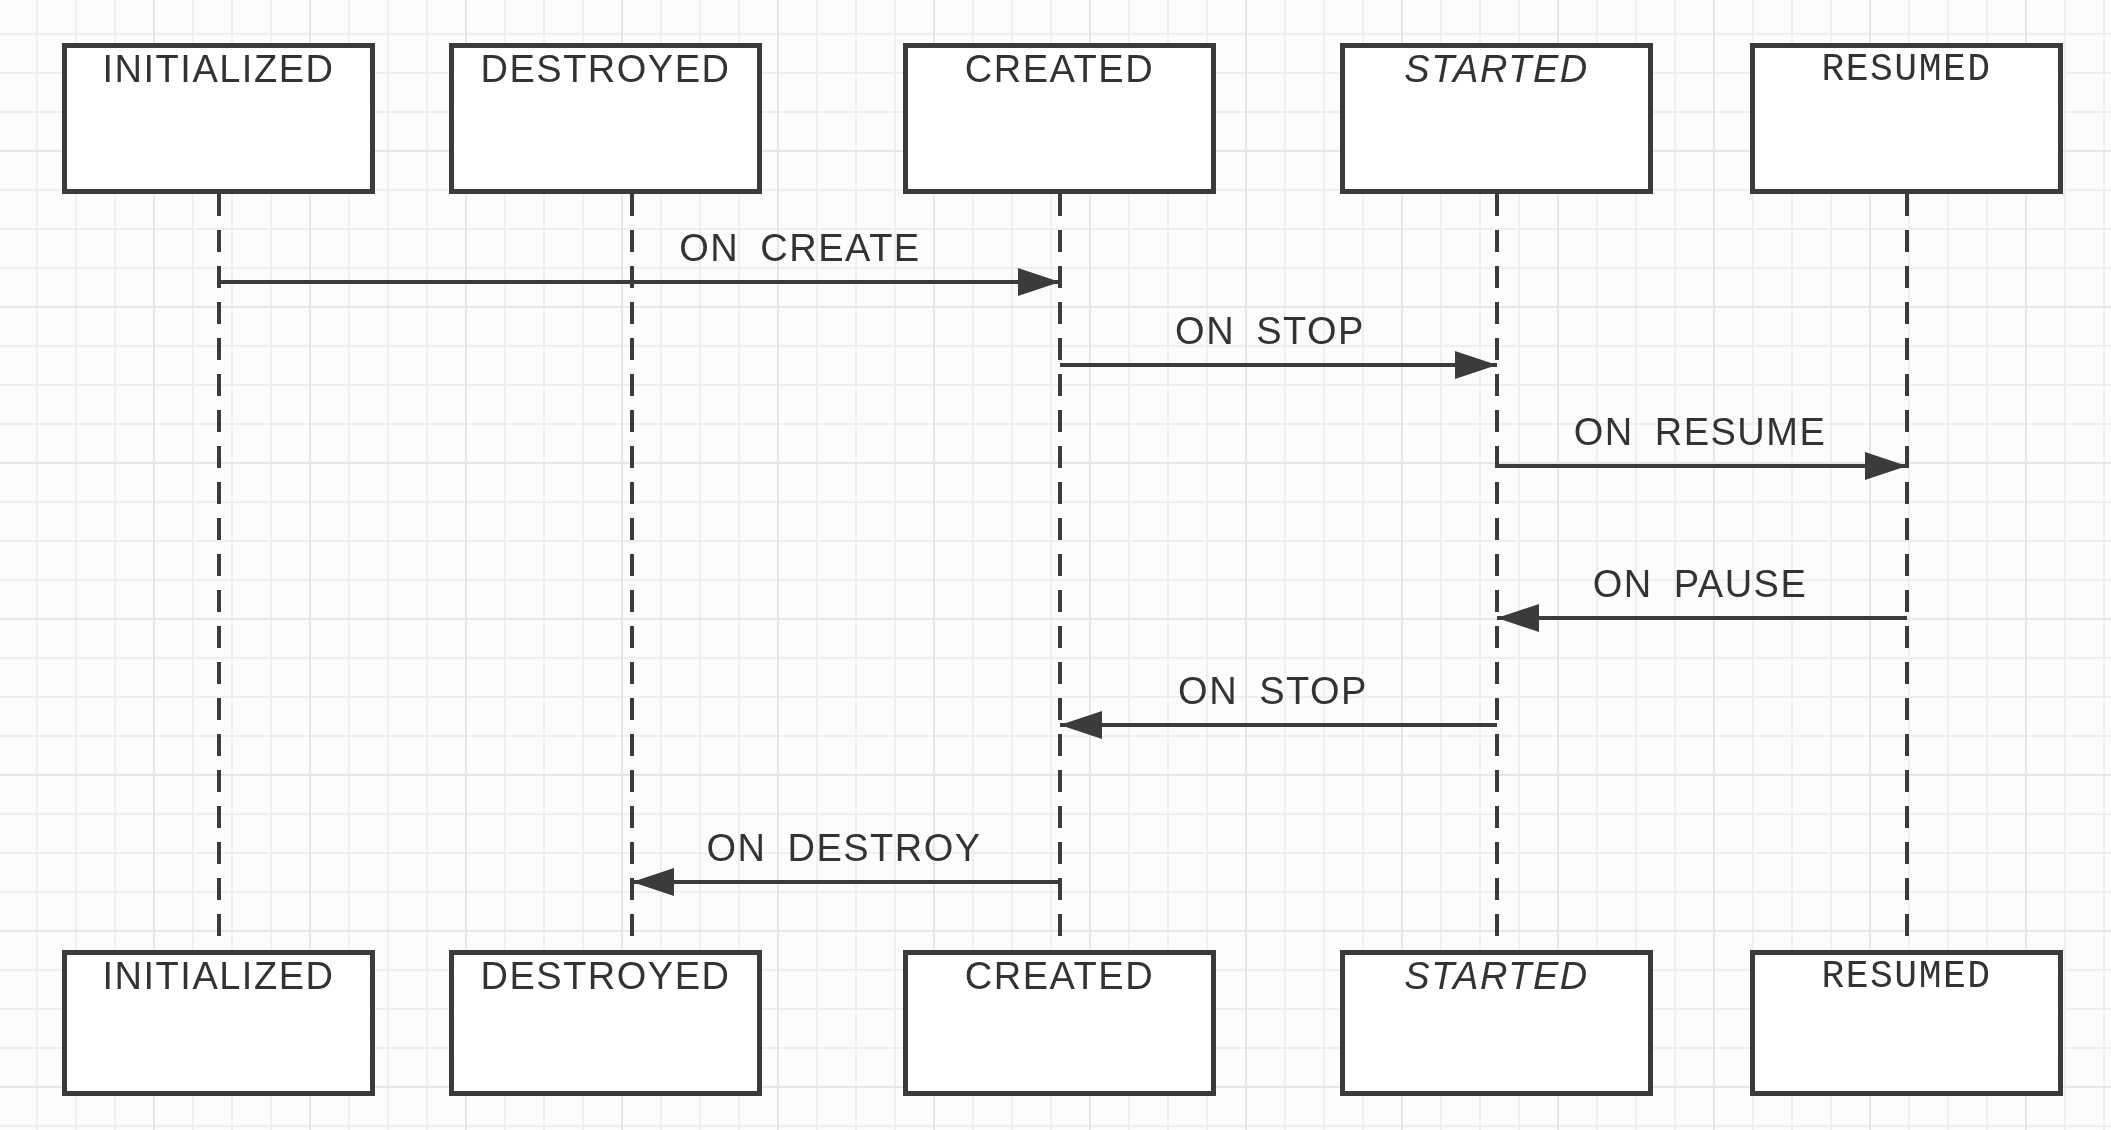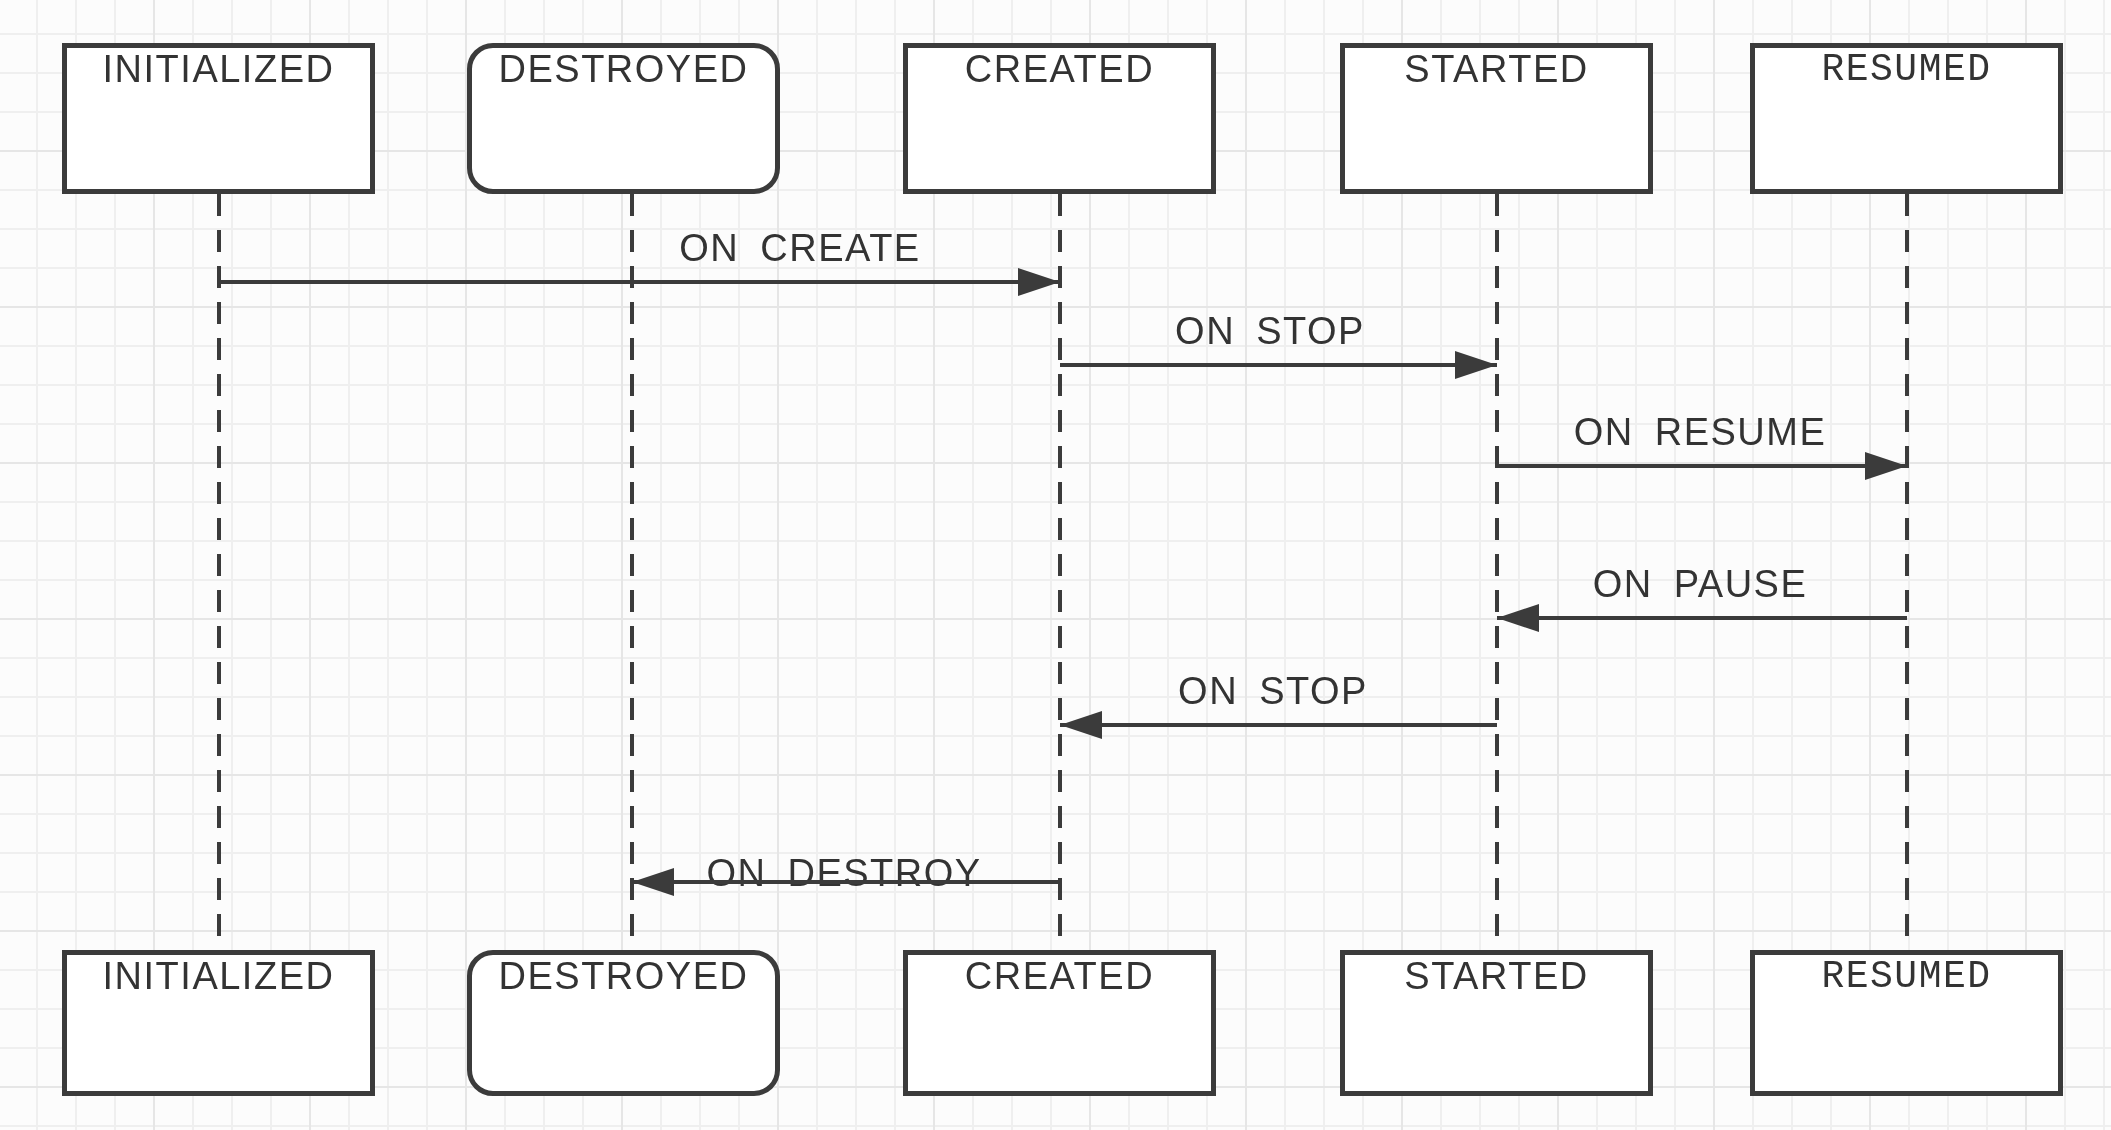--- a/index.html
+++ b/index.html
@@ -20,21 +20,21 @@
     font-family:"Liberation Sans", sans-serif;
   }
   .box{
     position:absolute;box-sizing:border-box;width:313px;height:151px;
     border:5px solid var(--line);background:var(--box-fill);
     display:flex;justify-content:center;
     font-size:38px;letter-spacing:1.5px;color:var(--text);
   }
   .box.bottom{height:146px;top:950px;}
   .box.top{top:43px;}
-  .b1{left:62px;} .b2{left:467px;border-radius:26px;} .b3{left:903px;} .b4{left:1340px;} .b5{left:1750px;font-family:Liberation Mono, monospace;}
+  .b1{left:62px;} .b2{left:449px;} .b3{left:903px;} .b4{left:1340px;font-style:italic;} .b5{left:1750px;font-family:Liberation Mono, monospace;}
   .lifeline{
     position:absolute;top:194px;height:756px;width:4px;
     background:repeating-linear-gradient(to bottom, var(--line) 0 22px, transparent 22px 36px);
   }
   .l1{left:217px;} .l2{left:630px;} .l3{left:1058px;} .l4{left:1495px;} .l5{left:1905px;}
   .arrow-line{position:absolute;height:4px;background:var(--line);}
   .head{position:absolute;width:0;height:0;border-top:14px solid transparent;border-bottom:14px solid transparent;}
   .head.right{border-left:42px solid var(--line);}
   .head.left{border-right:42px solid var(--line);}
   .msg-label{
@@ -58,21 +58,21 @@
   .m4 .arrow-line{left:1497px;top:616px;width:410px;}
   .m4 .head{left:1497px;top:604px;}
   .m4 .msg-label{left:1700px;top:562px;}
   
   .m5 .arrow-line{left:1060px;top:723px;width:437px;}
   .m5 .head{left:1060px;top:711px;}
   .m5 .msg-label{left:1273px;top:669px;}
   
   .m6 .arrow-line{left:632px;top:880px;width:428px;}
   .m6 .head{left:632px;top:868px;}
-  .m6 .msg-label{left:844px;top:826px;margin-top:25px;}
+  .m6 .msg-label{left:844px;top:826px;}
 </style>
 </head>
 <body>
 
 <div class="stage">
 
   <div class="box top b1">
     <span>INITIALIZED</span>
   </div>
   <div class="box top b2">

